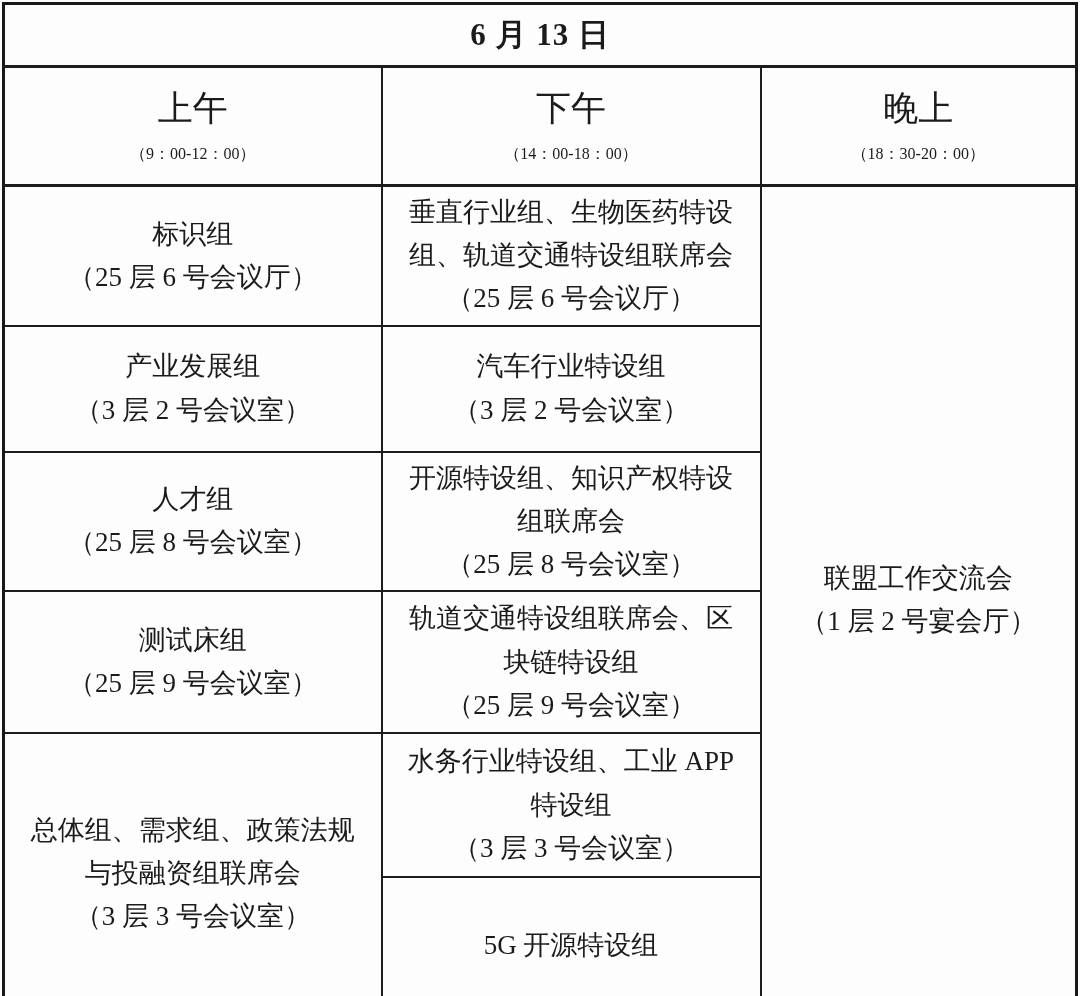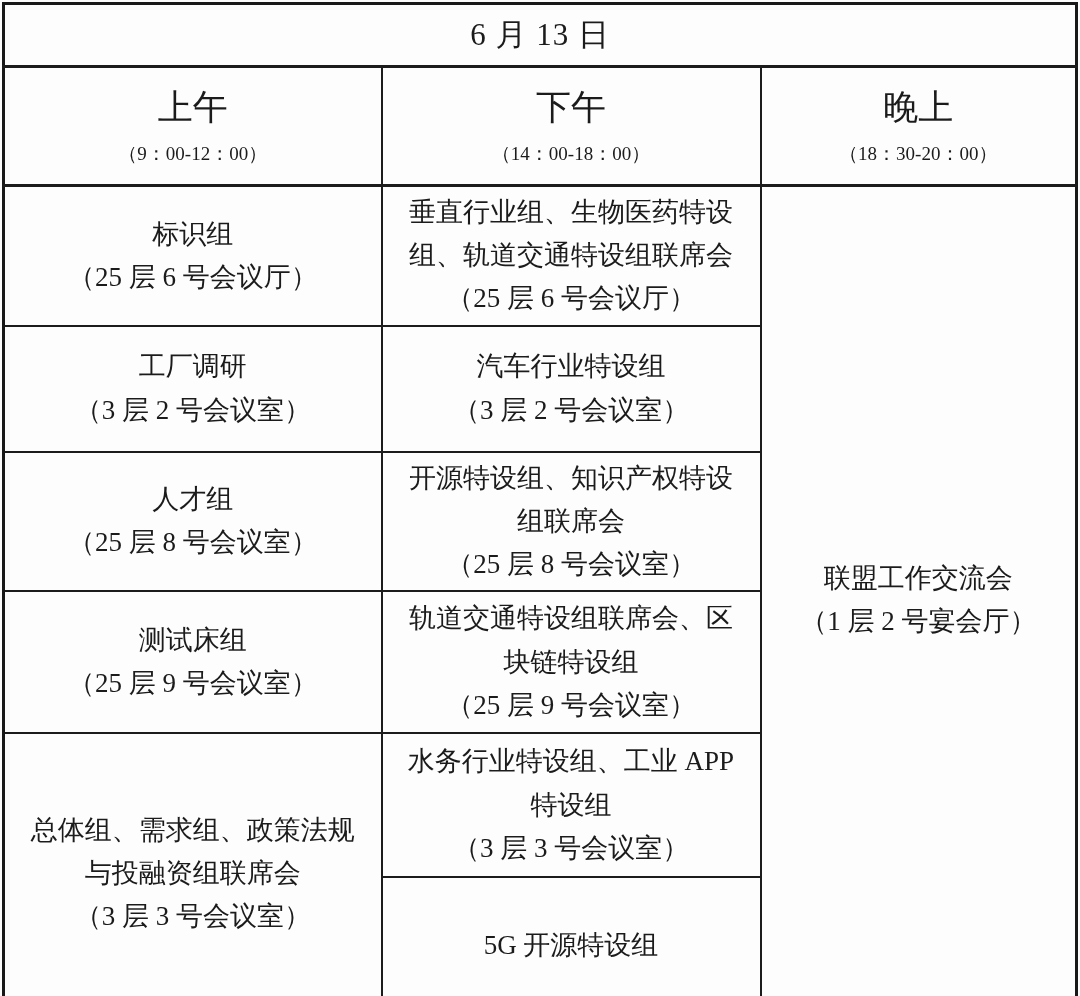--- a/index.html
+++ b/index.html
@@ -27,35 +27,35 @@
   td {
     border: 2px solid #1c1c1c;
     text-align: center;
     vertical-align: middle;
     padding: 4px 14px;
     overflow: hidden;
   }
   .date-row td {
     height: 56px;
     border-bottom-width: 3px;
-    font-weight: normal;
+    font-weight: bold;
     font-size: 31px;
     letter-spacing: 1px;
     padding: 2px 10px;
   }
   .head-row td {
     height: 108px;
     border-bottom-width: 3px;
   }
   .head-label {
     font-size: 35px;
     line-height: 1.2;
   }
   .head-time {
-    font-size: 19px;
+    font-size: 16px;
     margin-top: 14px;
     line-height: 1.2;
   }
   .session-title,
   .session-location {
     font-size: 27px;
     line-height: 1.6;
   }
   .session-location:empty { display: none; }
   
@@ -109,21 +109,21 @@
         <div class="session-location">（25 层 6 号会议厅）</div>
       </td>
       <td rowspan="6">
         <div class="session-title">联盟工作交流会</div>
         <div class="session-location">（1 层 2 号宴会厅）</div>
       </td>
     </tr>
 
     <tr class="r2">
       <td>
-        <div class="session-title">工厂调研</div>
+        <div class="session-title">产业发展组</div>
         <div class="session-location">（3 层 2 号会议室）</div>
       </td>
       <td>
         <div class="session-title">汽车行业特设组</div>
         <div class="session-location">（3 层 2 号会议室）</div>
       </td>
     </tr>
 
     <tr class="r3">
       <td>

